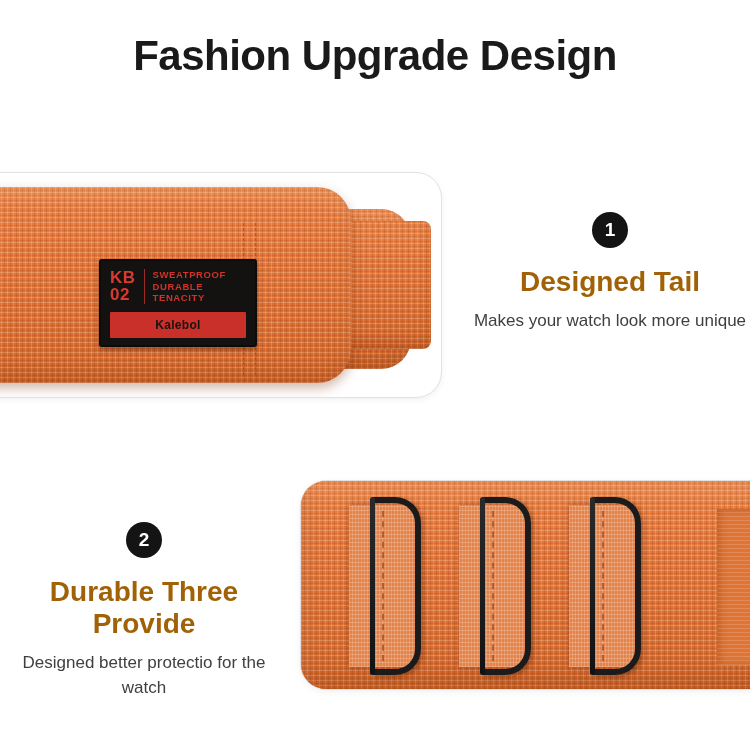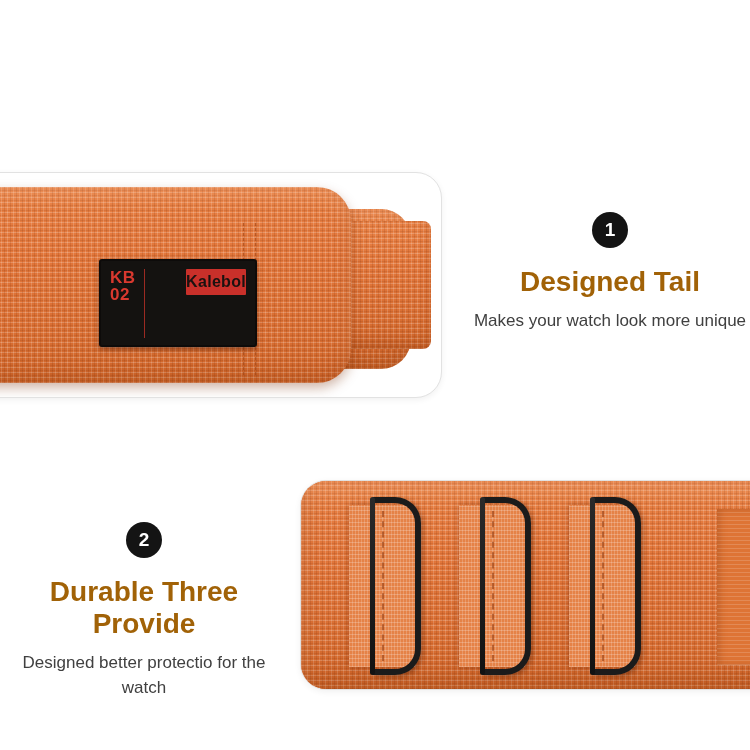--- a/index.html
+++ b/index.html
@@ -125,20 +125,21 @@
     left: 248px;
     top: 72px;
     width: 158px;
     height: 88px;
     background: #141210;
     border: 2px solid #0d0b0a;
     border-radius: 3px;
     box-shadow: 0 2px 5px rgba(60,20,5,0.5);
     padding: 8px 9px 7px 9px;
     display: flex;
+    flex-direction: column;
     justify-content: space-between;
     overflow: hidden;
   }
   .brand-label-top {
     display: flex;
     align-items: flex-start;
     gap: 8px;
   }
   .brand-code {
     color: #d9392f;
@@ -166,21 +167,21 @@
     height: 26px;
     display: flex;
     align-items: center;
     justify-content: center;
     border-radius: 1px;
   }
   .brand-name {
     color: #1a1210;
     font-family: "Liberation Sans", sans-serif;
     font-weight: bold;
-    font-size: 16px;
+    font-size: 12px;
     letter-spacing: 0.3px;
   }
 
   
   #buckle-webbing {
     left: 0px;
     top: 0px;
     width: 480px;
     height: 210px;
     box-shadow: inset 0 -12px 22px rgba(120,45,10,0.22),
@@ -284,39 +285,45 @@
     color: #404040;
     line-height: 25px;
     font-family: "Liberation Sans", sans-serif;
   }
 </style>
 </head>
 <body>
 
 <div class="page">
 
+  <div class="page-title">Fashion Upgrade Design</div>
 
   <div class="photo-card" id="card-tail">
 
     <div class="webbing" id="strap-under"></div>
 
     <div class="webbing" id="strap-tail"></div>
 
     <div class="webbing" id="strap-over">
 
       <div class="seam" id="seam-a"></div>
       <div class="seam" id="seam-b"></div>
 
       <div class="brand-label">
         <div class="brand-label-top">
           <div>
             <div class="brand-code">KB</div>
             <div class="brand-code">02</div>
           </div>
           <div class="brand-divider"></div>
+          <div class="brand-claims">
+            <div>SWEATPROOF</div>
+            <div>DURABLE</div>
+            <div>TENACITY</div>
+          </div>
         </div>
         <div class="brand-band">
           <span class="brand-name">Kalebol</span>
         </div>
       </div>
 
     </div>
   </div>
 
   <div class="feature" id="feature-1">

